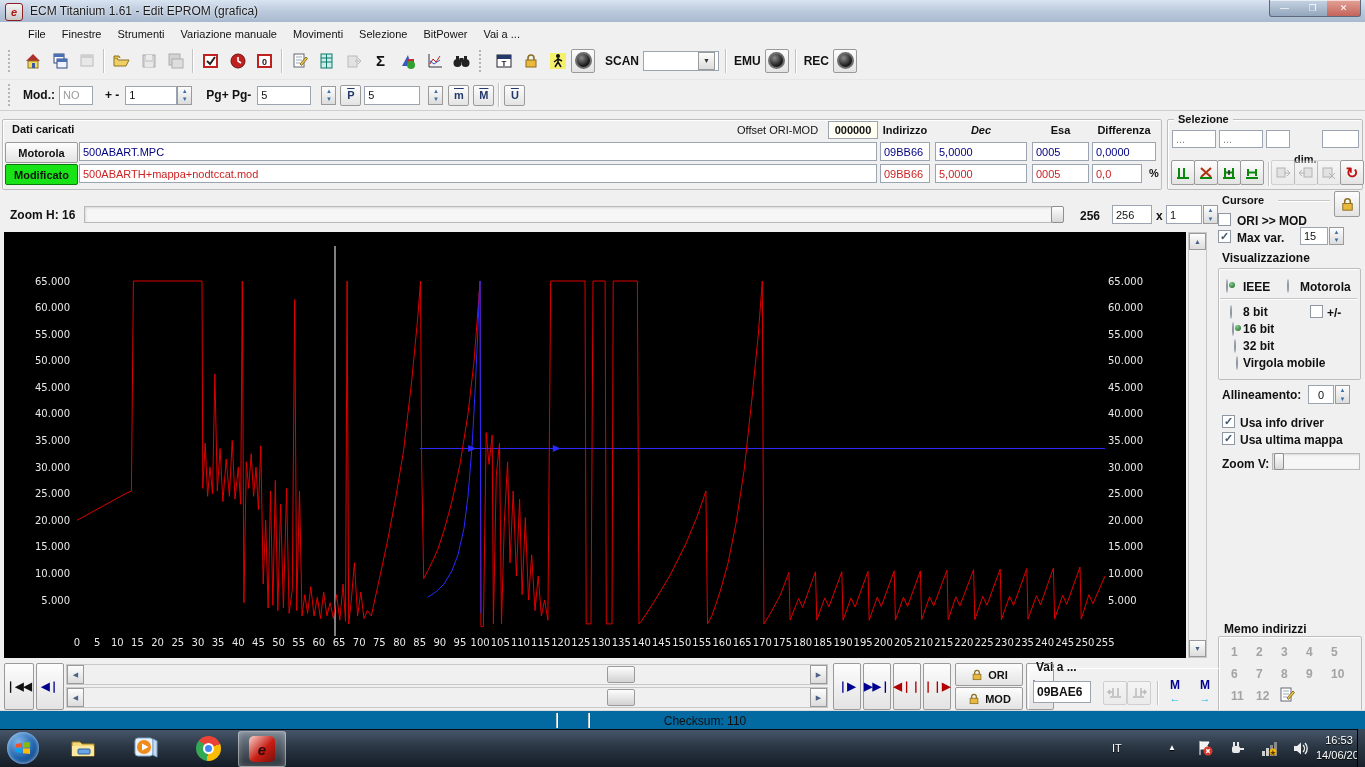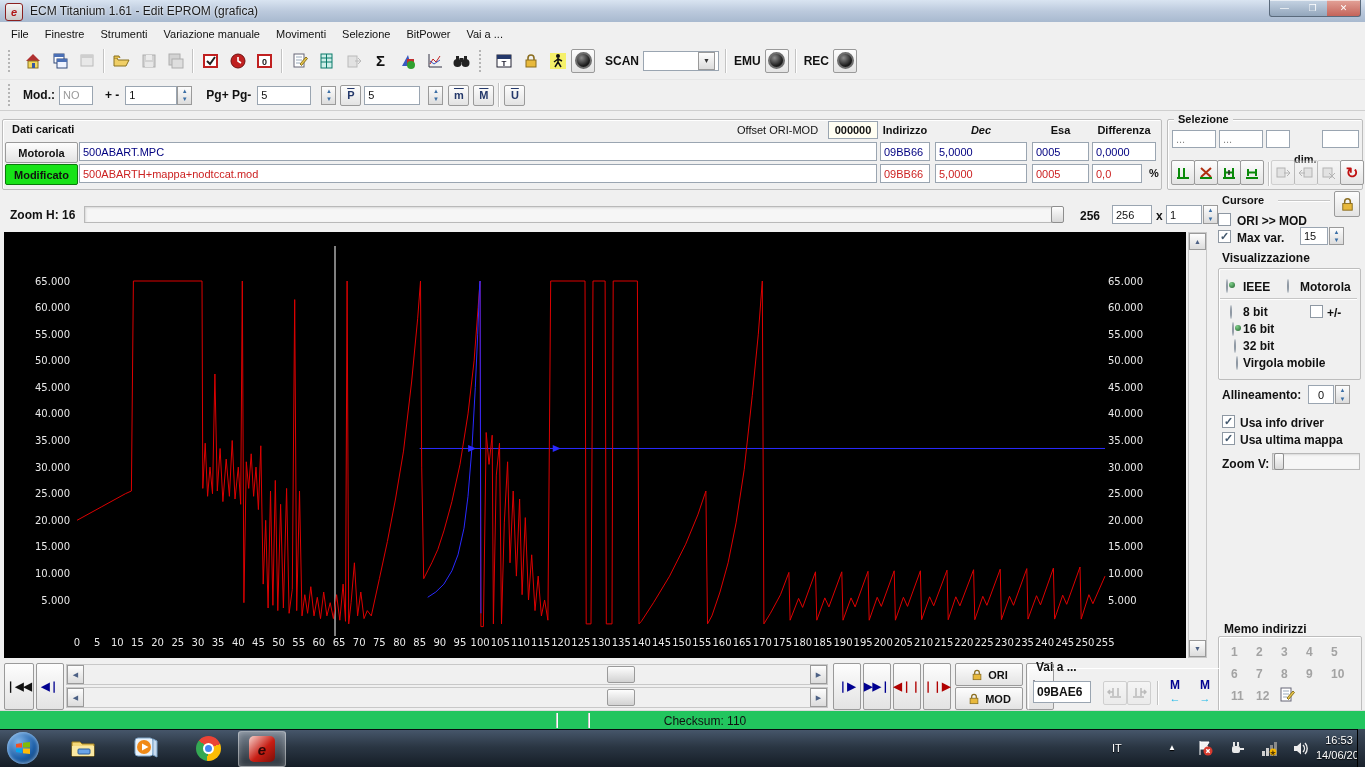--- a/index.html
+++ b/index.html
@@ -5,21 +5,21 @@
   html,body{margin:0;padding:0;background:#555;}
   .app{position:relative;width:1365px;height:767px;overflow:hidden;font:11px "Liberation Sans",sans-serif;color:#111;background:#f0f0f0;}
   .a{position:absolute;}
   .b{font-weight:bold;}
   
   .titlebar{left:0;top:0;width:1365px;height:22px;background:linear-gradient(#d9e4f1,#bccadd 50%,#a8b9cf);border-bottom:1px solid #8a9cb2;display:flex;align-items:center;}
   .apptitle{margin-left:30px;font-size:12px;color:#1b1b1b;text-shadow:0 0 3px #fff;}
   .winbtn{height:16px;border:1px solid #5a6a7c;border-top:none;display:flex;align-items:center;justify-content:center;color:#fff;font-size:9px;background:linear-gradient(#c6d4e4,#93a6bc);box-shadow:inset 0 1px 0 rgba(255,255,255,.6);}
   .winbtn.close{background:linear-gradient(#e3a298,#c4645a);}
   
-  .menubar{left:0;top:22px;width:1365px;height:24px;background:#f0f0f0;border-bottom:1px solid #dcdcdc;display:flex;align-items:center;padding-left:3px;box-sizing:border-box;}
+  .menubar{left:0;top:22px;width:1365px;height:24px;background:#f0f0f0;border-bottom:1px solid #dcdcdc;display:flex;align-items:center;padding-left:20px;box-sizing:border-box;}
   .mitem{padding:2px 8px;}
   .toolbar{background:#f0f0f0;display:flex;align-items:center;box-sizing:border-box;}
   .tb1{left:0;top:42px;width:1365px;height:38px;border-bottom:1px solid #e6e6e6;padding-left:4px;}
   .tb2{left:0;top:80px;width:1365px;height:31px;border-bottom:1px solid #cfcfcf;padding-left:4px;}
   .grip{width:5px;height:22px;border-left:2px dotted #b5b5b5;margin:0 4px;}
   .tbtn{width:25px;height:25px;display:flex;align-items:center;justify-content:center;border:1px solid transparent;border-radius:2px;}
   .sbtn{height:22px;display:flex;align-items:center;justify-content:center;background:linear-gradient(#fdfdfd,#e3e3e3);border:1px solid #9a9a9a;border-radius:2px;}
   .dis{opacity:.38;filter:grayscale(1);}
   .vsep{width:1px;height:24px;background:#c3c3c3;border-right:1px solid #fff;margin:0 3px;}
   .field{background:#fff;border:1px solid #9aa5b1;padding:0 3px;display:flex;align-items:center;box-sizing:border-box;overflow:hidden;white-space:nowrap;}
@@ -38,21 +38,21 @@
   .sbarrow{position:absolute;background:linear-gradient(#fdfdfd,#dcdcdc);border:1px solid #9a9a9a;display:flex;align-items:center;justify-content:center;font-size:7px;color:#4d6185;box-sizing:border-box;}
   .sbthumb{position:absolute;background:linear-gradient(#fdfdfd,#d2d2d2);border:1px solid #9a9a9a;border-radius:2px;box-sizing:border-box;}
   
   .chk{width:13px;height:13px;background:#fff;border:1px solid #8e98a3;display:flex;align-items:center;justify-content:center;font-size:11px;font-weight:bold;color:#44596e;box-sizing:border-box;}
   .radio{width:12px;height:12px;border-radius:50%;background:#fff;border:1px solid #8e98a3;box-sizing:border-box;position:relative;}
   .radio.sel:after{content:"";position:absolute;left:2px;top:2px;width:6px;height:6px;border-radius:50%;background:radial-gradient(circle at 35% 30%,#7fd08a,#1f5e2a);}
   .slider{background:#f6f6f6;border:1px solid #b9b9b9;box-shadow:inset 1px 1px 2px #d8d8d8;box-sizing:border-box;}
   .sthumb{background:linear-gradient(#fdfdfd,#d8d8d8);border:1px solid #8e8e8e;border-radius:2px;box-sizing:border-box;}
   .memonum{color:#a3a3a3;font-weight:bold;font-size:12px;}
   
-  .statusbar{left:0;top:710px;width:1365px;height:19px;background:#22c55e;border-top:1px solid #dadada;}
+  .statusbar{left:0;top:710px;width:1365px;height:19px;background:#0369a1;border-top:1px solid #dadada;}
   .sdiv{position:absolute;top:2px;width:1px;height:15px;background:#c8c8c8;border-right:1px solid #fff;}
   
   .taskbar{left:0;top:729px;width:1365px;height:38px;background:linear-gradient(#46566a,#2a3643 45%,#141c25);border-top:1px solid #060a0e;}
   .tslot{position:absolute;top:731px;height:34px;display:flex;align-items:center;justify-content:center;border-radius:3px;}
   .tray{color:#fff;font-size:11px;text-shadow:0 1px 1px #000;}
   .ecmactive{background:linear-gradient(rgba(255,255,255,.28),rgba(255,255,255,.08));border:1px solid rgba(255,255,255,.45);box-shadow:inset 0 0 6px rgba(255,255,255,.3);}
 </style>
 </head>
 <body>
 

